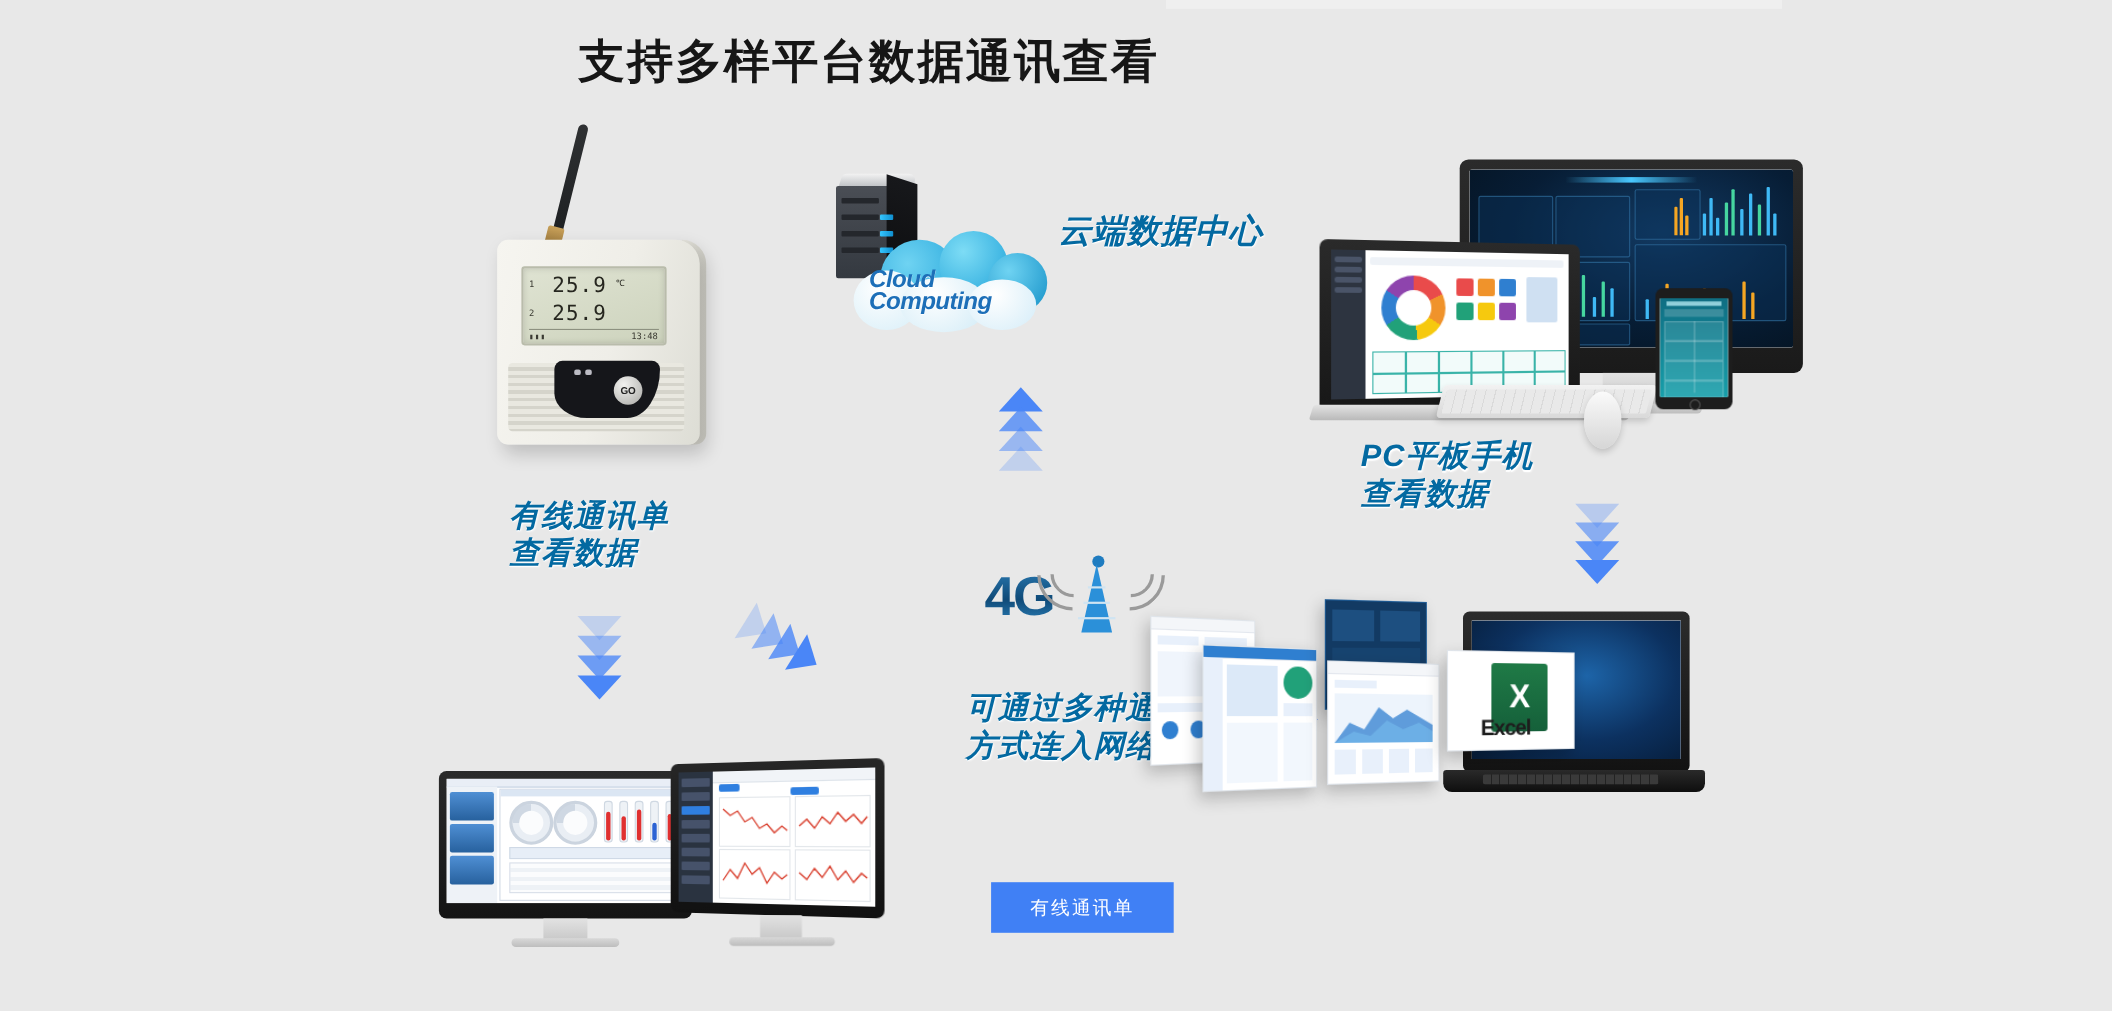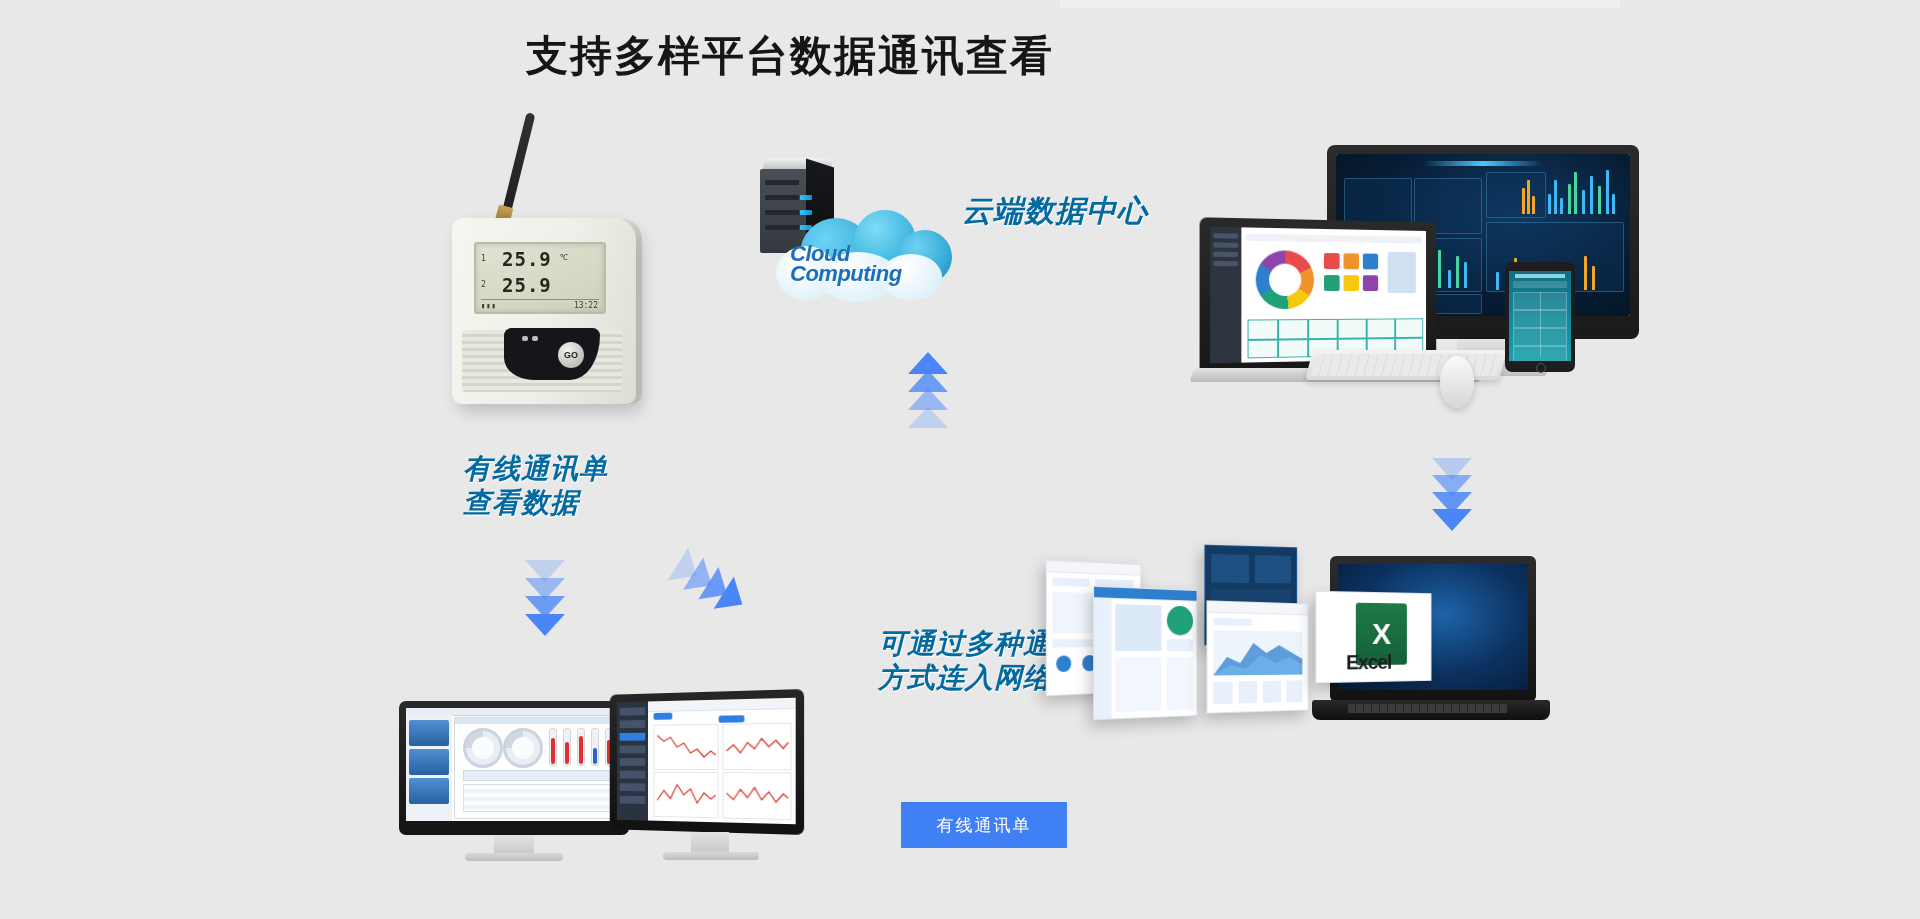--- a/index.html
+++ b/index.html
@@ -83,21 +83,21 @@
     border-radius:0 22px 10px 0;
   }
   .sensor .lcd{
     position:absolute;left:22px;top:72px;width:128px;height:68px;
     background:linear-gradient(160deg,#dfe3d2,#cdd3bd);
     border:2px solid #b9bcab;border-radius:3px;
     box-shadow:inset 0 0 6px rgba(0,0,0,.15);
     font-family:"DejaVu Sans Mono","Liberation Mono",monospace;
   }
   .sensor .lcd .ch{position:absolute;left:5px;font-size:8px;color:#3a3a32;}
-  .sensor .lcd .v{position:absolute;left:26px;font-size:19px;font-weight:bold;color:#26261f;letter-spacing:1px;}
+  .sensor .lcd .v{position:absolute;left:26px;font-size:19px;font-weight:normal;color:#26261f;letter-spacing:1px;}
   .sensor .lcd .unit{position:absolute;font-size:8px;color:#26261f;}
   .sensor .lcd .bar{position:absolute;left:5px;bottom:12px;width:118px;height:1px;background:#8d9180;}
   .sensor .lcd .clock{position:absolute;right:6px;bottom:2px;font-size:8px;color:#3a3a32;}
   .sensor .lcd .sig{position:absolute;left:5px;bottom:2px;font-size:7px;color:#3a3a32;letter-spacing:1px;}
   .sensor .vents{
     position:absolute;left:10px;top:160px;width:160px;height:62px;
     background:repeating-linear-gradient(180deg,#e9e8e0 0 4px,#d5d4cb 4px 7px);
     border-radius:4px;
   }
   .sensor .blackpad{
@@ -244,21 +244,21 @@
     <div class="side"></div>
     <div class="body"></div>
     <div class="lcd">
       <span class="ch" style="top:10px">1</span>
       <span class="v" style="top:4px">25.9</span>
       <span class="unit" style="left:84px;top:7px">℃</span>
       <span class="ch" style="top:36px">2</span>
       <span class="v" style="top:30px">25.9</span>
       <div class="bar"></div>
       <span class="sig">▮▮▮</span>
-      <span class="clock">13:22</span>
+      <span class="clock">13:48</span>
     </div>
     <div class="vents"></div>
     <div class="blackpad"></div>
     <div class="led" style="left:70px"></div>
     <div class="led" style="left:80px"></div>
     <div class="go">GO</div>
   </div>
 
   <div class="blue-label" style="left:463px;top:452px">有线通讯单
 查看数据</div>
@@ -284,20 +284,34 @@
     <div class="puff c5"></div>
     <div class="puff c6"></div>
     <div class="ctext">
       <div>Cloud</div>
       <div>Computing</div>
     </div>
   </div>
 
   <div class="blue-label big" style="left:962px;top:193px">云端数据中心</div>
 
+  <div class="g4">
+    <div class="txt">4G</div>
+    <div class="tower">
+      <div class="knob"></div>
+      <div class="mast"></div>
+      <div class="rung" style="left:20px;top:30px;width:16px"></div>
+      <div class="rung" style="left:16px;top:44px;width:24px"></div>
+      <div class="rung" style="left:11px;top:58px;width:34px"></div>
+      <div class="arc" style="left:-14px;top:-2px;width:36px;height:36px;transform:rotate(-45deg)"></div>
+      <div class="arc" style="left:-26px;top:-12px;width:58px;height:58px;transform:rotate(-45deg)"></div>
+      <div class="arcR" style="left:38px;top:-2px;width:36px;height:36px;transform:rotate(45deg)"></div>
+      <div class="arcR" style="left:26px;top:-12px;width:58px;height:58px;transform:rotate(45deg)"></div>
+    </div>
+  </div>
 
   <div class="blue-label" style="left:878px;top:627px">可通过多种通讯
 方式连入网络</div>
 
   <div class="chev-group" style="left:525px;top:560px">
     <div class="chev chev-down" style="left:0;top:0;opacity:.25"></div>
     <div class="chev chev-down" style="left:0;top:18px;opacity:.5"></div>
     <div class="chev chev-down" style="left:0;top:36px;opacity:.78"></div>
     <div class="chev chev-down" style="left:0;top:54px;opacity:1"></div>
   </div>
@@ -440,20 +454,22 @@
         <div class="tab-row" style="top:21px"></div>
         <div class="tab-row" style="top:39px"></div>
         <div class="tab-row" style="top:57px"></div>
         <div class="tab-row" style="top:75px"></div>
         <div style="position:absolute;left:31px;top:21px;width:1px;bottom:4px;background:rgba(255,255,255,.3)"></div>
       </div>
     </div>
     <div style="position:absolute;left:31px;top:101px;width:8px;height:8px;border:1px solid #555;border-radius:50%"></div>
   </div>
 
+  <div class="blue-label" style="left:1237px;top:398px">PC平板手机
+查看数据</div>
 
   <div class="screen-frame" style="left:399px;top:701px;width:230px;height:160px">
     <div class="bezel" style="left:0;top:0;width:230px;height:134px;background:linear-gradient(180deg,#2a2a2a,#141414);border-radius:7px"></div>
     <div class="panel" style="left:7px;top:7px;width:216px;height:113px">
       <div class="m1-top"></div>
       <div class="m1-side"></div>
       <div class="m1-card" style="top:12px"></div>
       <div class="m1-card" style="top:41px"></div>
       <div class="m1-card" style="top:70px"></div>
       <div class="m1-main">

